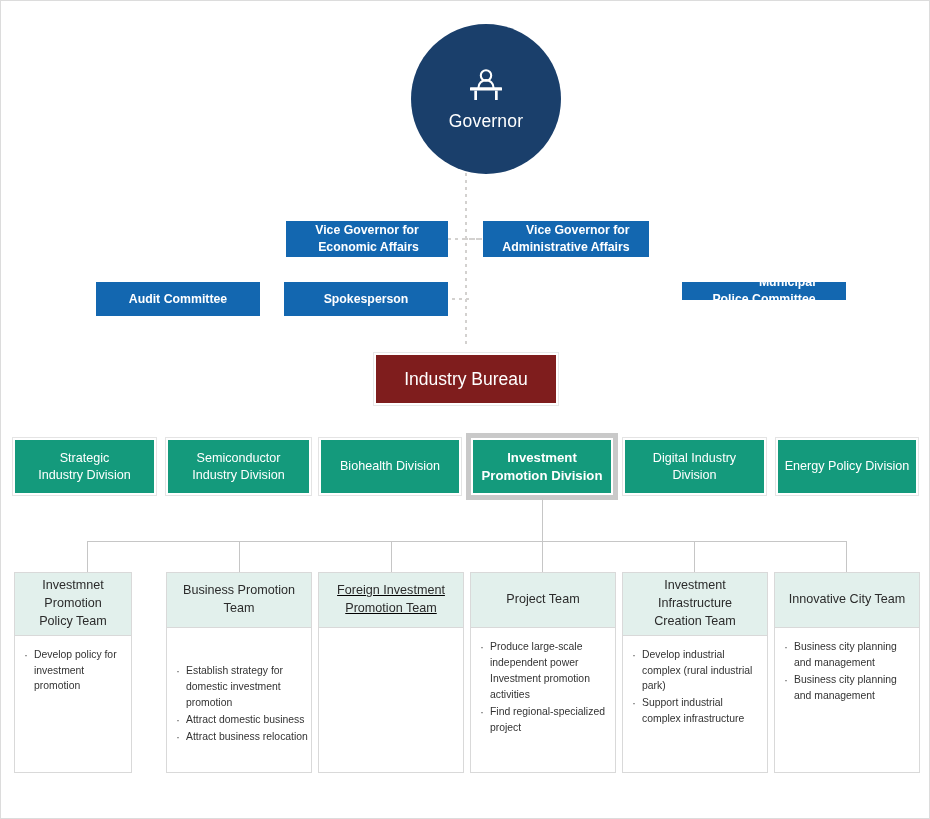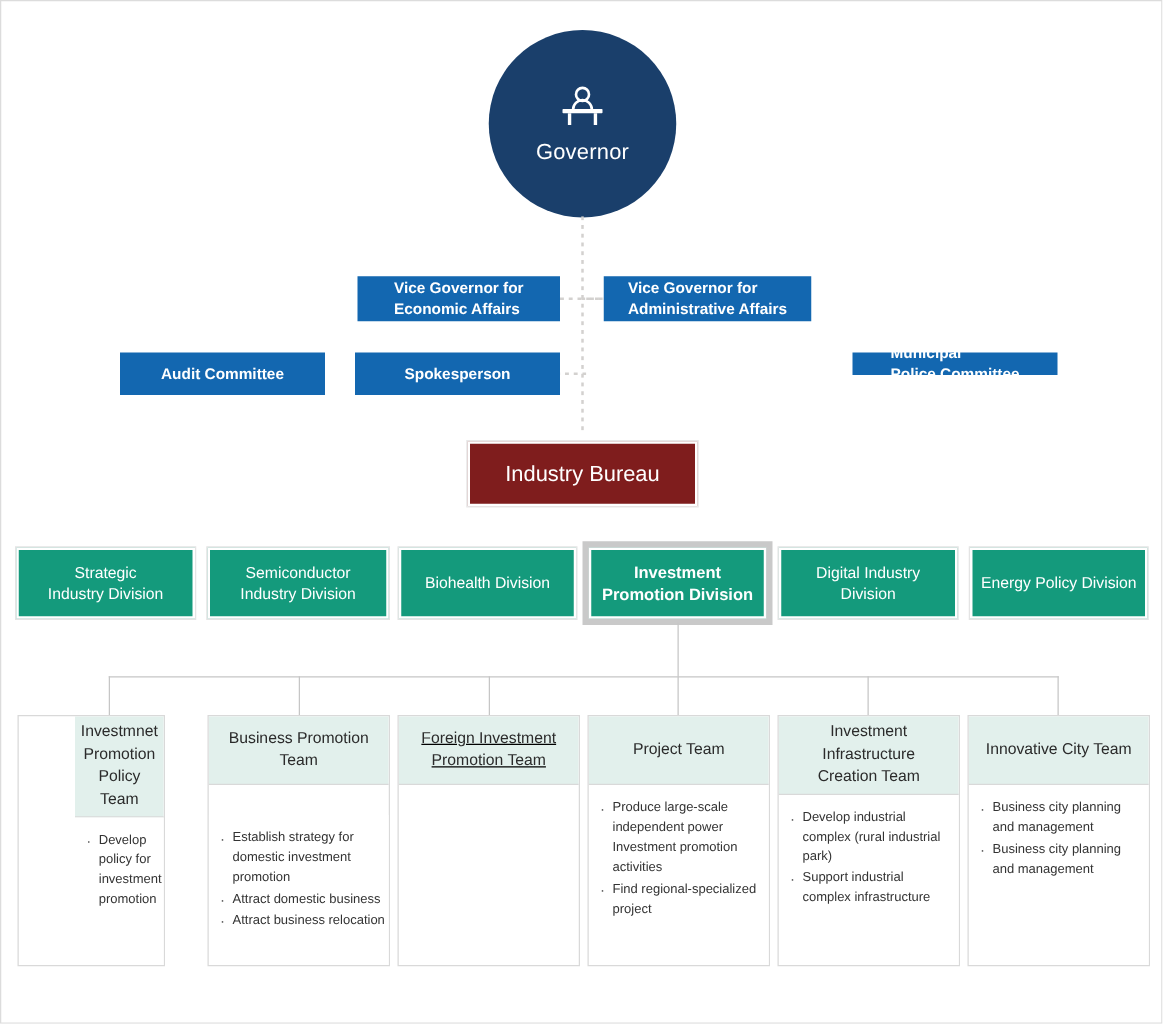--- a/index.html
+++ b/index.html
@@ -14,21 +14,21 @@
     width: 930px; height: 819px;
     border: 1px solid #dcdcdc;
     background: #ffffff;
   }
 
   
   .abs { position: absolute; }
 
   
   .governor {
-    left: 390px; top: 23px;
+    left: 410px; top: 23px;
     width: 150px; height: 150px;
     border-radius: 50%;
     background: #1a3f6b;
     display: flex; flex-direction: column;
     align-items: center; justify-content: center;
     color: #ffffff;
   }
   .governor .gov-icon { margin-bottom: 6px; line-height: 0; }
   .governor .gov-label {
     font-size: 17.5px; font-weight: 400; letter-spacing: .2px;
@@ -47,21 +47,21 @@
     background-size: 7px 2px;
   }
 
   
   .bluebox {
     background: #1367b0;
     color: #ffffff;
     font-size: 12.3px; font-weight: bold;
     line-height: 1.35;
     display: flex; align-items: center; justify-content: center;
-    text-align: left;
+    text-align: right;
   }
 
   
   .bureau {
     left: 373px; top: 352px;
     width: 184px; height: 52px;
     background: #7f1d1d;
     color: #ffffff;
     font-size: 17.5px; font-weight: 400;
     display: flex; align-items: center; justify-content: center;
@@ -220,21 +220,21 @@
 
   <div class="ln ln-v" style="left:541px; top:497px; height:43px;"></div>
   <div class="ln ln-h" style="left:86px; top:540px; width:760px;"></div>
   <div class="ln ln-v" style="left:86px;  top:540px; height:32px;"></div>
   <div class="ln ln-v" style="left:238px; top:540px; height:32px;"></div>
   <div class="ln ln-v" style="left:390px; top:540px; height:32px;"></div>
   <div class="ln ln-v" style="left:541px; top:540px; height:32px;"></div>
   <div class="ln ln-v" style="left:693px; top:540px; height:32px;"></div>
   <div class="ln ln-v" style="left:845px; top:540px; height:32px;"></div>
 
-  <div class="team" style="left:13px; width:118px;padding-left:45px;">
+  <div class="team" style="left:13px; width:118px;">
     <div class="team-head">
       <span>
         <span>Investmnet Promotion</span><br>
         <span>Policy Team</span>
       </span>
     </div>
     <div class="team-body">
       <ul>
         <li class="wrap">Develop policy for investment promotion</li>
       </ul>

